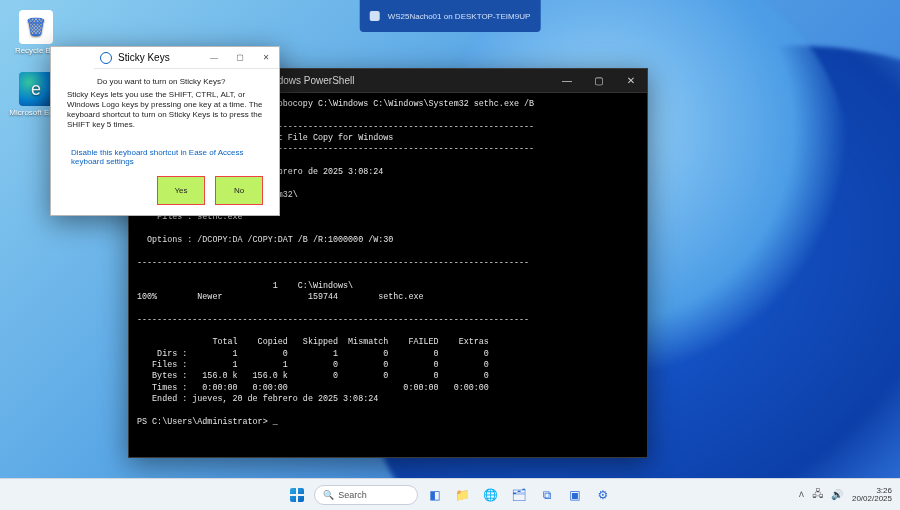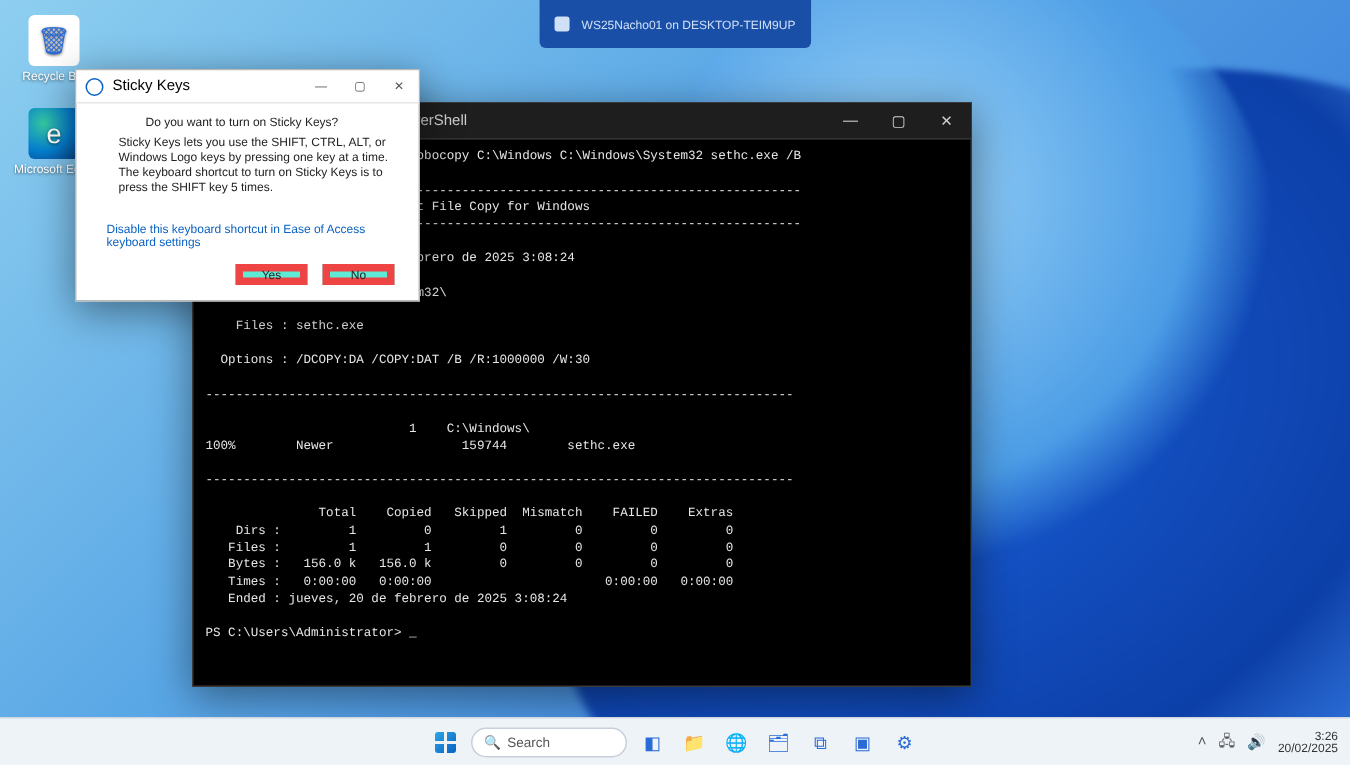--- a/index.html
+++ b/index.html
@@ -17,35 +17,35 @@
   .desktop-icon .glyph { width:34px; height:34px; margin:0 auto 2px; border-radius:4px; display:flex; align-items:center; justify-content:center; font-size:18px; }
   .recycle .glyph { background:#fff; color:#2a6bd6; }
   .edge .glyph { background: radial-gradient(circle at 30% 30%, #36c9a1, #057fd0 55%, #0a3e82 100%); color:#fff; }
 
   
   .remote-title { position:absolute; top:0; left:50%; transform:translateX(-50%); height:32px; background:#1a4fa8; color:#cfe0f7; font-size:8px; padding:0 10px; display:flex; align-items:center; gap:8px; border-radius:0 0 4px 4px; }
   .remote-title .ic { width:10px; height:10px; display:inline-block; background:#cfe0f7; mask: none; border-radius:2px; }
 
   
   .window { position:absolute; box-shadow:0 6px 26px rgba(0,0,0,.45); }
-  .titlebar { display:flex; align-items:center; height:24px; font-size:10px; }
+  .titlebar { display:flex; align-items:center; height:24px; font-size:10px;margin-left:43px; }
   .titlebar .title-text { flex:1; padding-left:6px; white-space:nowrap; overflow:hidden; }
   .winbtns { display:flex; }
   .winbtns .btn { width:32px; height:24px; display:flex; align-items:center; justify-content:center; font-size:10px; }
 
   
   .sticky { left:50px; top:46px; width:230px; background:#fff; border:1px solid #b8b8b8; }
   .sticky .titlebar { background:#fff; color:#000; border-bottom:1px solid #e5e5e5; height:22px; }
   .sticky .titlebar .icon { width:12px; height:12px; margin-left:6px; border:1.5px solid #0a62c4; border-radius:50%; }
   .sticky .body { padding:8px 10px 10px 10px; font-size:8px; color:#222; }
   .sticky .body .q { margin-bottom:4px;padding-left:36px; }
-  .sticky .body .para { margin:0 0 6px 18px; line-height:1.25; }
+  .sticky .body .para { margin:0 0 6px 6px; line-height:1.25; }
   .sticky .body a.link { color:#0a62c4; text-decoration:none; display:block; margin:18px 0 10px 10px; }
   .sticky .btnrow { display:flex; gap:10px; justify-content:flex-end; padding-right:6px; }
-  .sticky .dlgbtn { width:48px; height:14px; font-size:8px; background:#5eead4; border:5px solid #ef4444; display:flex; align-items:center; justify-content:center; }
+  .sticky .dlgbtn { width:48px; height:29px; font-size:8px; background:#bef264; border:1px solid #ef4444; display:flex; align-items:center; justify-content:center; }
   .sticky .winbtns .btn { width:26px; height:22px; color:#555; }
   .sticky .winbtns .btn.min::before { content:"—"; font-size:8px; }
   .sticky .winbtns .btn.max::before { content:"▢"; font-size:8px; }
   .sticky .winbtns .btn.close::before { content:"✕"; font-size:8px; }
 
   
   .ps { left:128px; top:68px; width:520px; height:390px; background:#000; border:1px solid #3a3a3a; }
   .ps .titlebar { background:#1e1e1e; color:#cfcfcf; border-bottom:1px solid #333; }
   .ps .titlebar .icon { width:12px; height:12px; margin-left:6px; background:#012456; border:1px solid #2b70c7; }
   .ps .winbtns .btn { color:#cfcfcf; }

